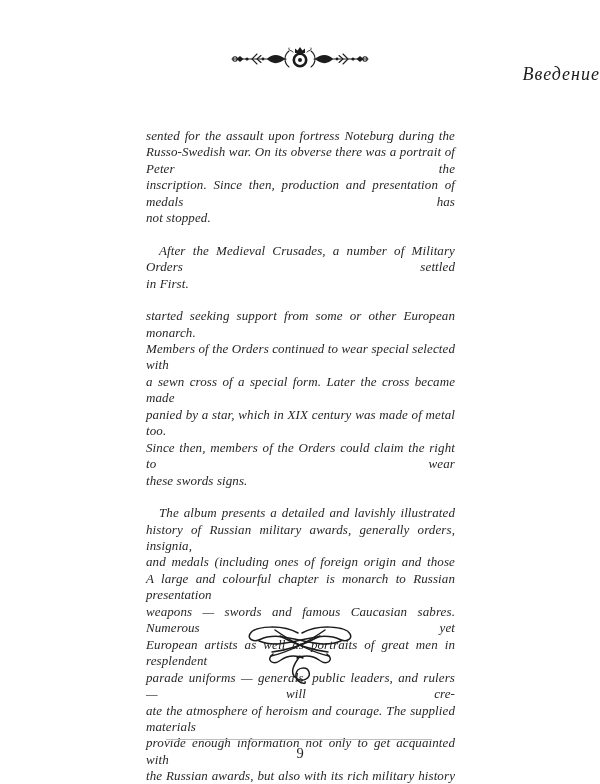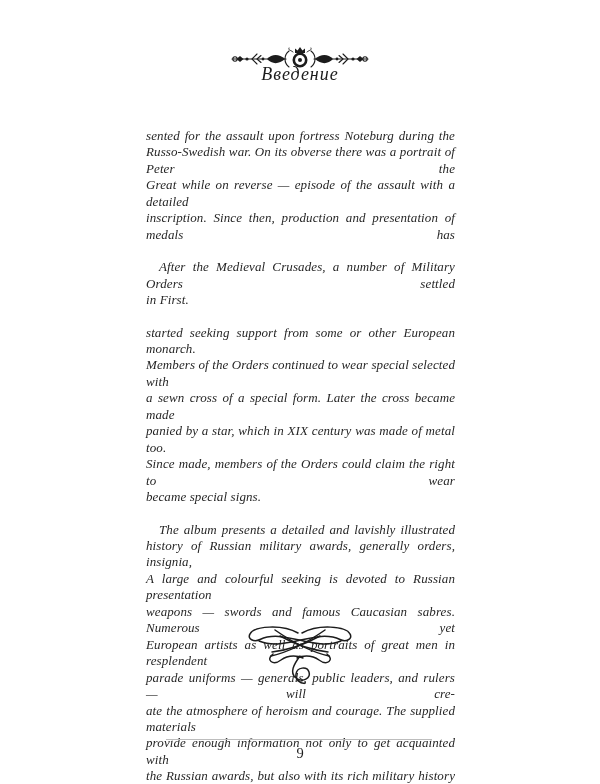--- a/index.html
+++ b/index.html
@@ -6,21 +6,21 @@
   .page {
     position:relative; width:600px; height:784px; margin:0 auto;
     background:#ffffff; overflow:hidden;
     font-family:"Liberation Serif", serif; color:#242424;
   }
   .ornament-top {
     position:absolute; top:43px; left:50%; transform:translateX(-50%);
   }
   .chapter-title {
     position:absolute; top:64px; left:0; width:100%;
-    text-align:center; font-style:italic; font-size:18px;
+    text-align:right; font-style:italic; font-size:18px;
     letter-spacing:1px; color:#1c1c1c;
   }
   .text-block {
     position:absolute; top:112px; left:130px; width:341px;
     font-style:italic; font-size:13px; line-height:16.45px;
     color:#262626; letter-spacing:0.1px;
   }
   .para { margin:16px; }
   .line { text-align:justify; white-space:normal; }
   .line.j { text-align-last:justify; }
@@ -62,39 +62,40 @@
     <path d="M65,10 L65,5.5 L67.6,7.6 L70,4 L72.4,7.6 L75,5.5 L75,10 Z" fill="#1c1c1c" stroke="none"></path>
     <path d="M63,9 C60,6.5 58,7.5 59,5 M77,9 C80,6.5 82,7.5 81,5" stroke-width="0.9"></path>
   </svg>
 
   <div class="chapter-title">Введение</div>
 
   <div class="text-block" id="text-block">
       <div class="para">
         <div class="line j">sented for the assault upon fortress Noteburg during the</div>
         <div class="line j">Russo-Swedish war. On its obverse there was a portrait of Peter the</div>
-        <div class="line j">Great while on reverse — episode of the assault with a detailed</div>
         <div class="line j">inscription. Since then, production and presentation of medals has</div>
+        <div class="line">not stopped.</div>
       </div>
       <div class="para">
         <div class="line j first">After the Medieval Crusades, a number of Military Orders settled</div>
         <div class="line">in First.</div>
       </div>
       <div class="para">
         <div class="line j">started seeking support from some or other European monarch.</div>
         <div class="line j">Members of the Orders continued to wear special selected with</div>
         <div class="line j">a sewn cross of a special form. Later the cross became made</div>
         <div class="line j">panied by a star, which in XIX century was made of metal too.</div>
-        <div class="line j">Since made, members of the Orders could claim the right to wear</div>
-        <div class="line">became special signs.</div>
+        <div class="line j">Since then, members of the Orders could claim the right to wear</div>
+        <div class="line">these swords signs.</div>
       </div>
       <div class="para">
         <div class="line j first">The album presents a detailed and lavishly illustrated</div>
         <div class="line j">history of Russian military awards, generally orders, insignia,</div>
-        <div class="line j">A large and colourful seeking is devoted to Russian presentation</div>
+        <div class="line j">and medals (including ones of foreign origin and those</div>
+        <div class="line j">A large and colourful chapter is monarch to Russian presentation</div>
         <div class="line j">weapons — swords and famous Caucasian sabres. Numerous yet</div>
         <div class="line j">European artists as well as portraits of great men in resplendent</div>
         <div class="line j">parade uniforms — generals, public leaders, and rulers — will cre-</div>
         <div class="line j">ate the atmosphere of heroism and courage. The supplied materials</div>
         <div class="line j">provide enough information not only to get acquainted with</div>
         <div class="line j">the Russian awards, but also with its rich military history from</div>
         <div class="line">Kievan Rus to the First World War.</div>
       </div>
     </div>
 

